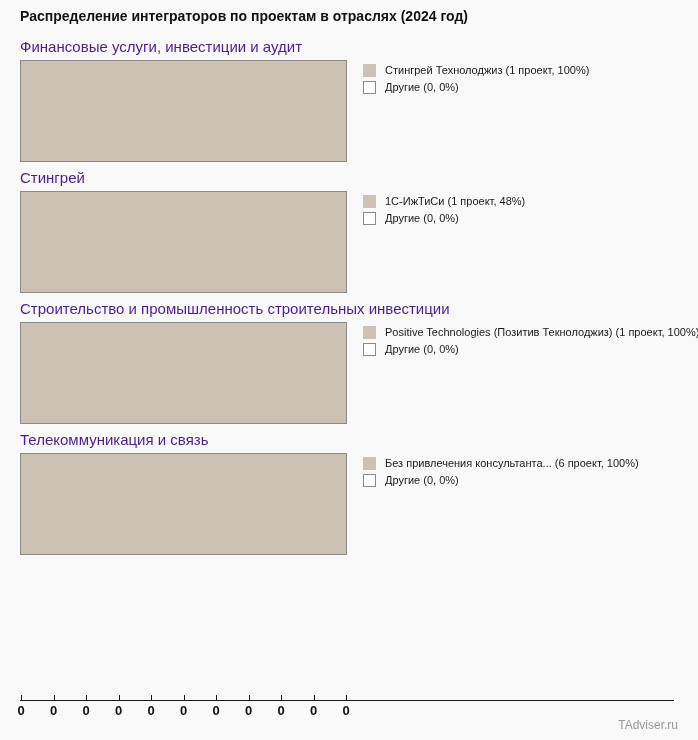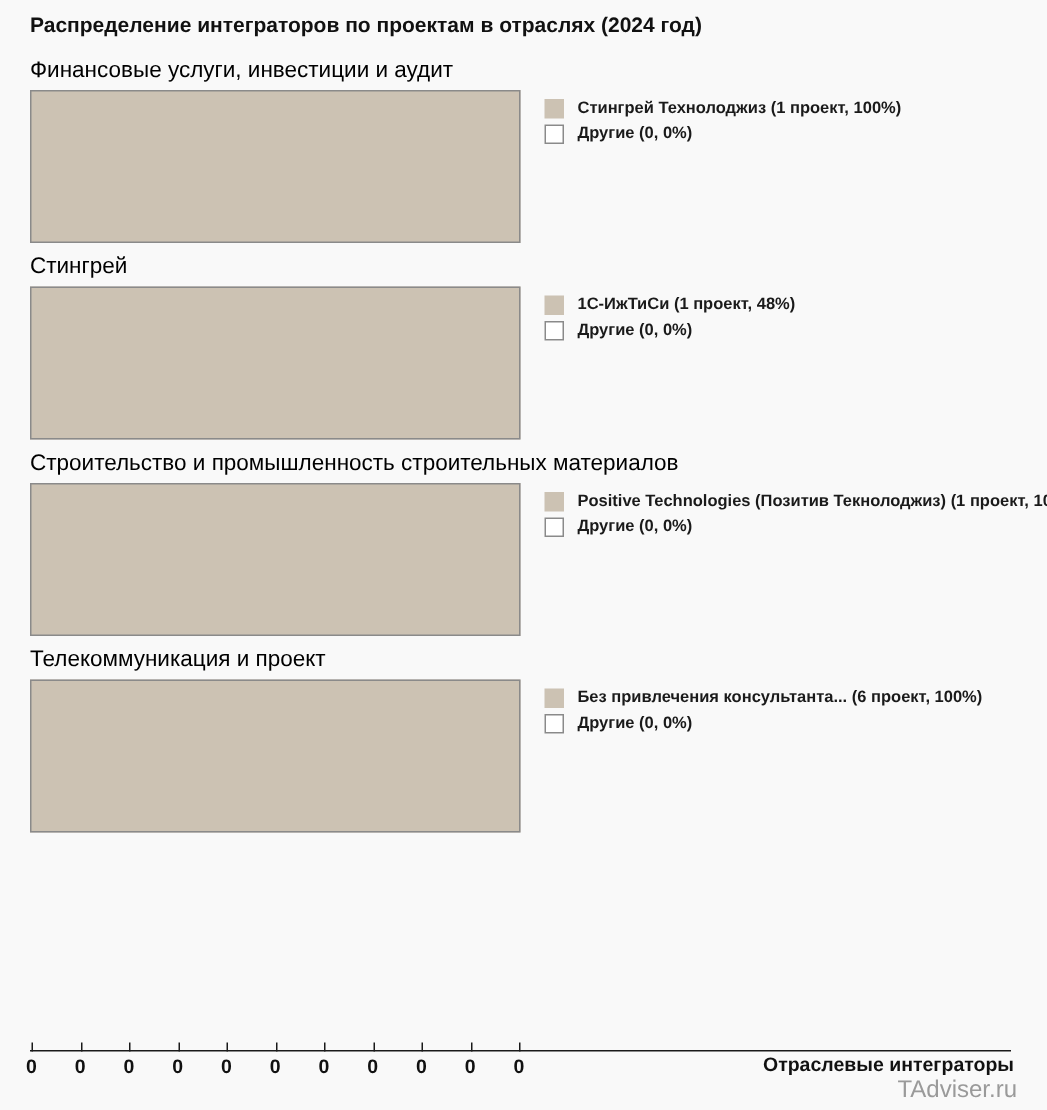--- a/index.html
+++ b/index.html
@@ -29,43 +29,41 @@
     left: 0;
     width: 698px;
     height: 131px;
   }
   .heading {
     position: absolute;
     left: 20px;
     top: 0;
     font-size: 15px;
     line-height: 17px;
-    color: #000000;
+    color: #4c1d95;
     white-space: nowrap;
   }
   .bar {
     position: absolute;
     left: 20px;
     top: 22px;
     height: 102px;
     box-sizing: border-box;
     background: var(--bar-fill, #ccc2b3);
     border: 1px solid var(--bar-border, #8a8a8a);
   }
   .legend {
     position: absolute;
     left: 363px;
     top: 26px;
   }
   .lrow {
     display: flex;
-    align-items: center;
     height: 16px;
     margin-bottom: 1px;
-    font-weight: bold;
   }
   .sw {
     width: 13px;
     height: 13px;
     flex: 0 0 13px;
     margin-right: 9px;
     box-sizing: border-box;
   }
   .sw.filled { background: var(--bar-fill, #ccc2b3); }
   .sw.empty  { background: #ffffff; border: 1px solid var(--bar-border, #8a8a8a); }
@@ -112,21 +110,21 @@
     top: 8px;
     font-size: 13px;
     font-weight: bold;
     color: #111;
     white-space: nowrap;
   }
   .source {
     position: absolute;
     right: 20px;
     top: 24px;
-    font-size: 16px;
+    font-size: 12px;
     color: var(--muted, #9a9a9a);
     white-space: nowrap;
   }
 </style>
 </head>
 <body>
 
 <div class="stage">
 
   <div class="chart-title">Распределение интеграторов по проектам в отраслях (2024 год)</div>
@@ -155,36 +153,36 @@
         <span class="ltext">1С-ИжТиСи (1 проект, 48%)</span>
       </div>
       <div class="lrow">
         <span class="sw empty"></span>
         <span class="ltext">Другие (0, 0%)</span>
       </div>
     </div>
   </div>
 
   <div class="section" style="top:300px">
-    <div class="heading">Строительство и промышленность строительных материалов</div>
+    <div class="heading">Строительство и промышленность строительных инвестиции</div>
     <div class="bar" style="width: 327px;"></div>
     <div class="legend">
       <div class="lrow">
         <span class="sw filled"></span>
         <span class="ltext">Positive Technologies (Позитив Текнолоджиз) (1 проект, 100%)</span>
       </div>
       <div class="lrow">
         <span class="sw empty"></span>
         <span class="ltext">Другие (0, 0%)</span>
       </div>
     </div>
   </div>
 
   <div class="section" style="top:431px">
-    <div class="heading">Телекоммуникация и проект</div>
+    <div class="heading">Телекоммуникация и связь</div>
     <div class="bar" style="width: 327px;"></div>
     <div class="legend">
       <div class="lrow">
         <span class="sw filled"></span>
         <span class="ltext">Без привлечения консультанта... (6 проект, 100%)</span>
       </div>
       <div class="lrow">
         <span class="sw empty"></span>
         <span class="ltext">Другие (0, 0%)</span>
       </div>
@@ -210,17 +208,16 @@
         <div class="tick-label" style="left: 216px;">0</div>
         <div class="tick" style="left: 248.5px;"></div>
         <div class="tick-label" style="left: 248.5px;">0</div>
         <div class="tick" style="left: 281px;"></div>
         <div class="tick-label" style="left: 281px;">0</div>
         <div class="tick" style="left: 313.5px;"></div>
         <div class="tick-label" style="left: 313.5px;">0</div>
         <div class="tick" style="left: 346px;"></div>
         <div class="tick-label" style="left: 346px;">0</div>
       </div>
-    <div class="axis-title">Отраслевые интеграторы</div>
     <div class="source">TAdviser.ru</div>
   </div>
 
 </div>
 
 </body></html>

